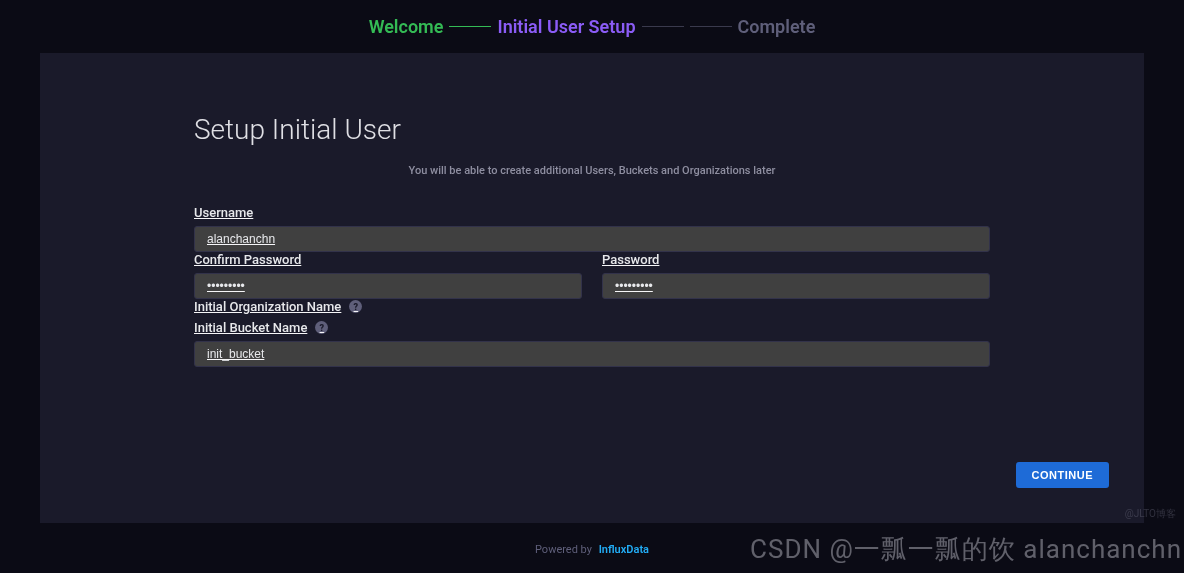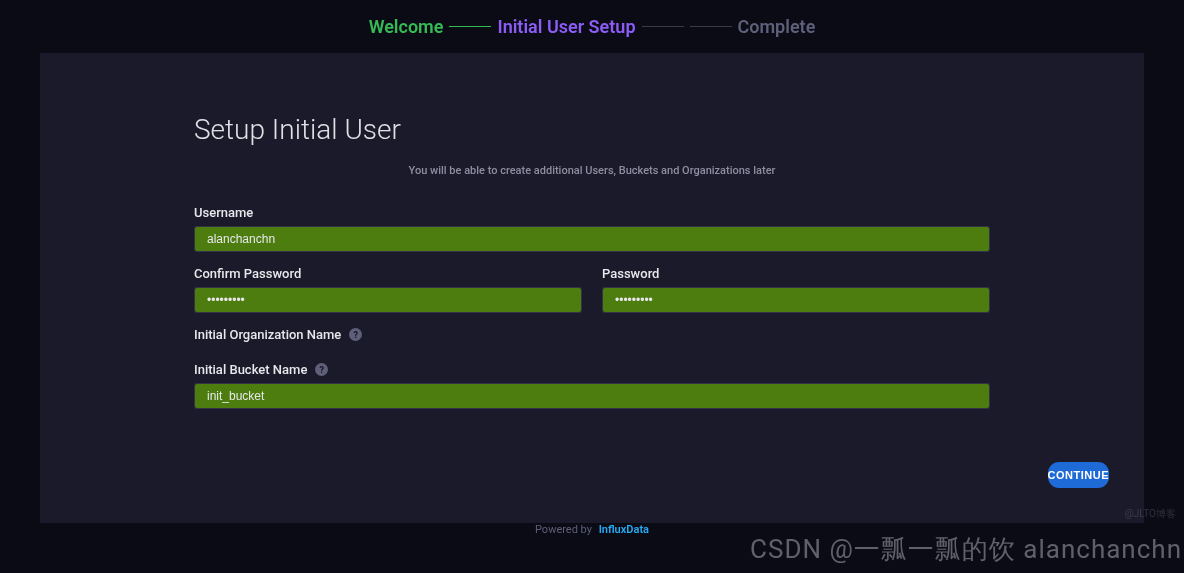--- a/index.html
+++ b/index.html
@@ -63,21 +63,21 @@
   .subtitle {
     text-align: center;
     font-size: 11px;
     color: #8e8ea0;
     margin-bottom: 28px;
     font-weight: 500;
   }
   .form-row {
     display: flex;
     gap: 20px;
-    margin-bottom: 14px;
+    text-decoration: underline;
   }
   .form-group {
     flex: 1;
     display: flex;
     flex-direction: column;
   }
   .label-row {
     display: flex;
     align-items: center;
     gap: 8px;
@@ -95,47 +95,48 @@
     background: #5f5f7a;
     color: #1a1a2a;
     font-size: 9px;
     font-weight: 900;
     display: flex;
     align-items: center;
     justify-content: center;
     cursor: default;
   }
   .text-input {
-    background: #4d7c0f;
+    background: #404040;
     border: 1px solid #32324a;
     border-radius: 3px;
     height: 26px;
     padding: 11px 12px;
     color: #e7e8eb;
     font-size: 12px;
     font-weight: 500;
     outline: none;
   }
   .continue-btn {
     position: absolute;
     right: 35px;
     bottom: 35px;
     background: #1e6bd7;
     color: #fff;
     border: none;
-    border-radius: 11px;
-    padding: 0 0;
+    border-radius: 3px;
+    padding: 0 16px;
     height: 26px;
     font-size: 11px;
     font-weight: 700;
     letter-spacing: 0.5px;
     cursor: pointer;
   }
   .footer {
     text-align: center;
+    padding-top: 20px;
     font-size: 11px;
     color: #5f5f7a;
   }
   .footer .brand {
     color: #22adf6;
     font-weight: 600;
     margin-left: 4px;
   }
   .watermark-main {
     position: absolute;

